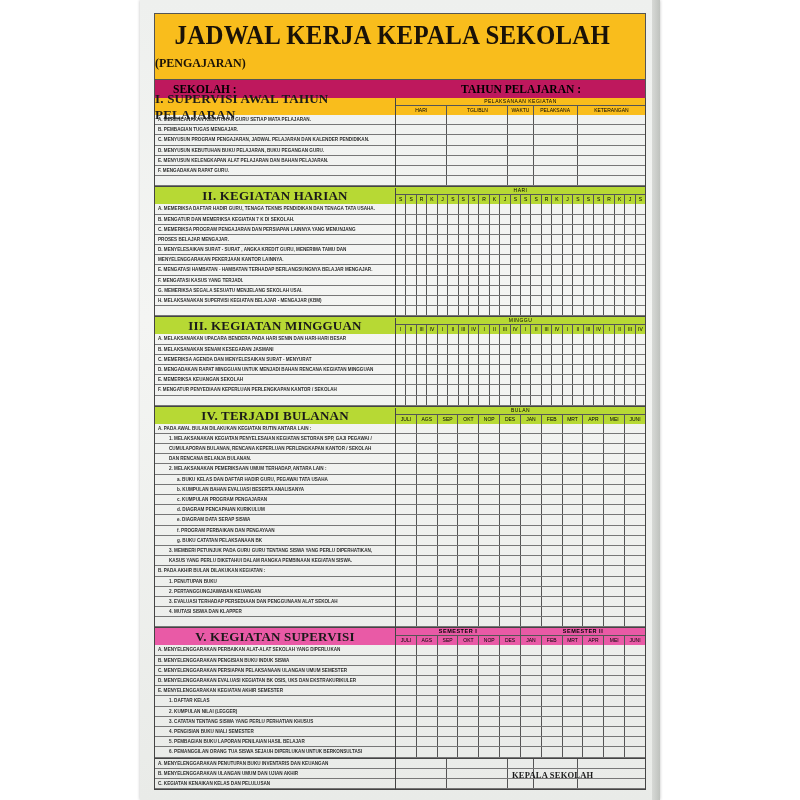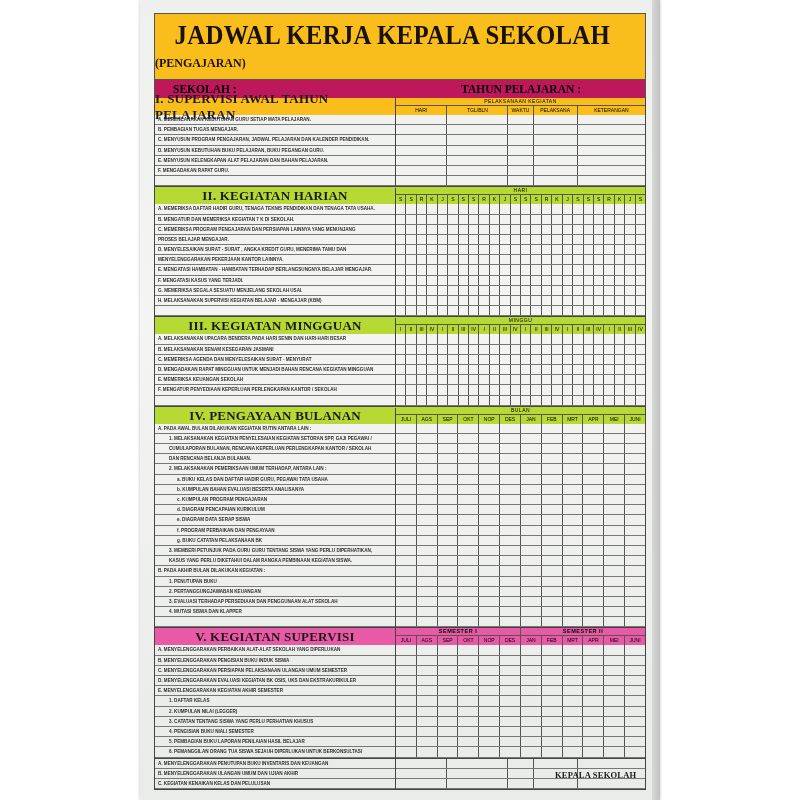--- a/index.html
+++ b/index.html
@@ -22,21 +22,21 @@
   .cols-bot span:last-child{border-right:none;}
   .body{display:flex;}
   .items{width:240px;border-right:1px solid #444;}
   .item{height:9.2px;font-size:4.6px;line-height:9.2px;font-family:"Liberation Sans",sans-serif;font-weight:bold;color:#2d2d2d;border-bottom:1px solid #777;white-space:nowrap;overflow:hidden;padding-left:3px;}
   .item.l2{padding-left:14px;}
   .item.l3{padding-left:22px;}
   .grid{flex:1;position:relative;}
   .grid-row{display:flex;height:9.2px;border-bottom:1px solid #777;}
   .grid-row span{flex:1;border-right:1px solid #555;}
   .grid-row span:last-child{border-right:none;}
-  .footer-sign{position:absolute;left:512px;top:770px;font-weight:bold;font-size:8.5px;color:#1a1a1a;letter-spacing:.2px;margin-left:43px;}
+  .footer-sign{position:absolute;left:512px;top:770px;font-weight:bold;font-size:8.5px;color:#1a1a1a;letter-spacing:.2px;}
   .c-yellow{background:#f9bd1c;}
   .c-green{background:#b7d934;align-items:flex-end;}
   .c-pink{background:#e95aa6;}
   .w-hari{flex:1.05 !important;}
   .w-tgl{flex:1.25 !important;}
   .w-waktu{flex:.5 !important;}
   .w-pel{flex:.9 !important;}
   .w-ket{flex:1.4 !important;}
   .sem-split{display:flex;height:7px;border-bottom:1px solid #555;}
   .sem-split div{flex:1;font-family:"Liberation Sans",sans-serif;font-size:5.5px;font-weight:bold;text-align:center;line-height:7px;letter-spacing:.5px;}
@@ -696,21 +696,21 @@
               <span></span>
               <span></span>
               <span></span>
               <span></span>
             </div>
           </div>
         </div>
       </div>
       <div class="section">
         <div class="sec-head c-green">
-          <div class="sec-title">IV. PENGAYAAN BULANAN</div>
+          <div class="sec-title">IV. TERJADI BULANAN</div>
           <div class="sec-cols">
             <div class="cols-top">BULAN</div>
             <div class="cols-bot">
               <span>JULI</span>
               <span>AGS</span>
               <span>SEP</span>
               <span>OKT</span>
               <span>NOP</span>
               <span>DES</span>
               <span>JAN</span>

